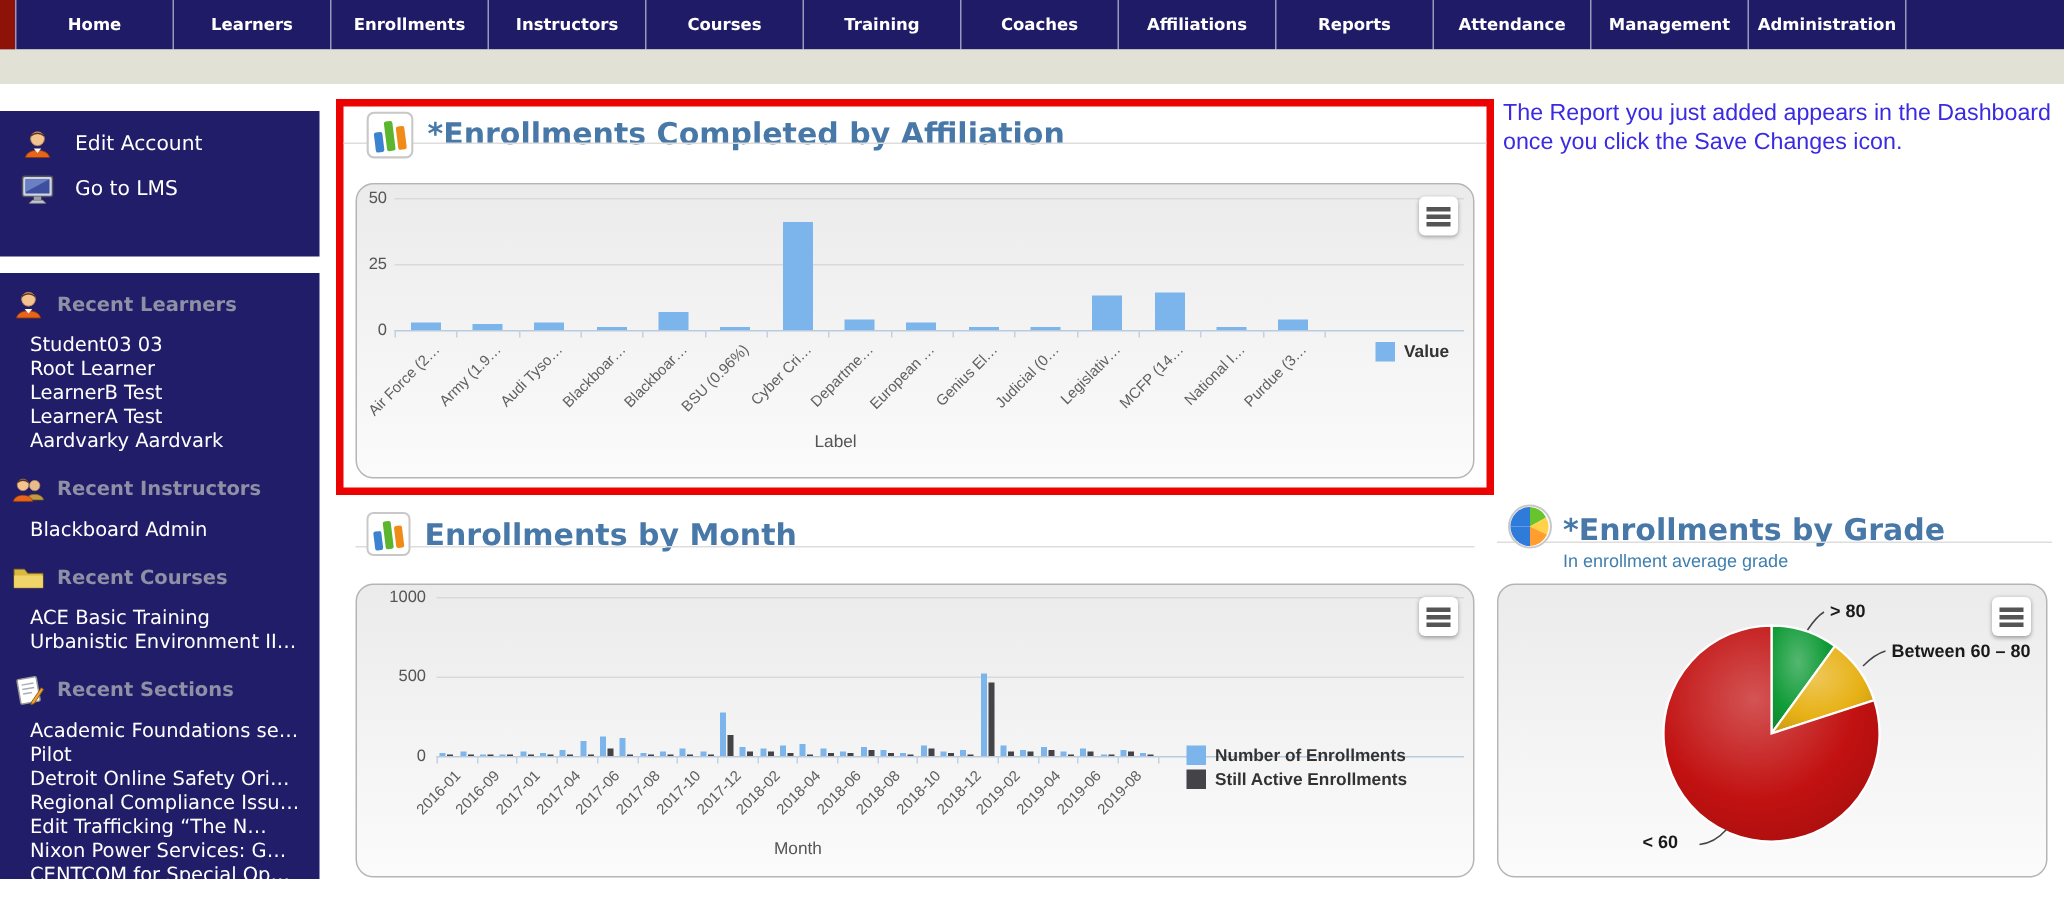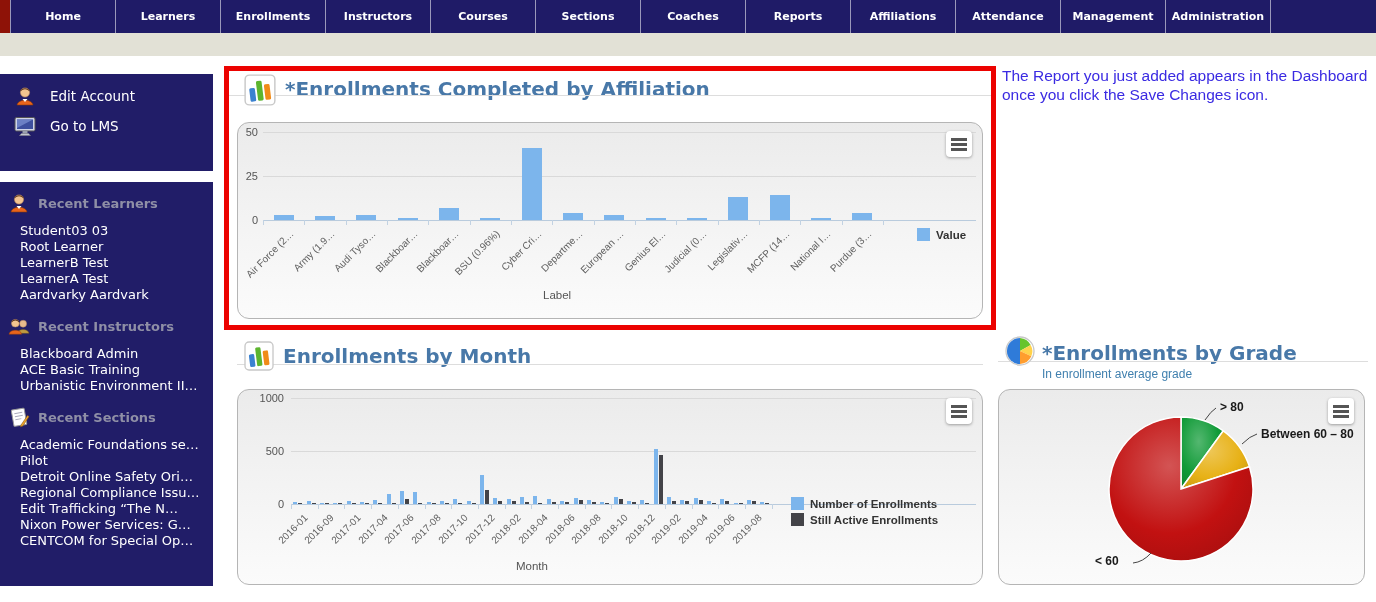--- a/index.html
+++ b/index.html
@@ -89,30 +89,30 @@
         <div class="nav-tab">
           <span class="nav-tab-label">Enrollments</span>
         </div>
         <div class="nav-tab">
           <span class="nav-tab-label">Instructors</span>
         </div>
         <div class="nav-tab">
           <span class="nav-tab-label">Courses</span>
         </div>
         <div class="nav-tab">
-          <span class="nav-tab-label">Sections</span>
+          <span class="nav-tab-label">Training</span>
         </div>
         <div class="nav-tab">
           <span class="nav-tab-label">Coaches</span>
         </div>
         <div class="nav-tab">
+          <span class="nav-tab-label">Affiliations</span>
+        </div>
+        <div class="nav-tab">
           <span class="nav-tab-label">Reports</span>
-        </div>
-        <div class="nav-tab">
-          <span class="nav-tab-label">Affiliations</span>
         </div>
         <div class="nav-tab">
           <span class="nav-tab-label">Attendance</span>
         </div>
         <div class="nav-tab">
           <span class="nav-tab-label">Management</span>
         </div>
         <div class="nav-tab">
           <span class="nav-tab-label">Administration</span>
         </div>
@@ -173,20 +173,29 @@
             </g>
             <path d="M1 20 C2 14, 14 14, 15 20 Z" fill="#e8641b" stroke="#8a3a08" stroke-width="0.5"></path>
             <circle cx="8" cy="8" r="4.2" fill="#f3c490" stroke="#b9855a" stroke-width="0.5"></circle>
             <path d="M4 6.8 Q8 3.4 12 6.8 L12 5.6 Q8 2.2 4 5.6 Z" fill="#5a3418"></path>
           </svg>
         </span>
         <span class="sec-title">Recent Instructors</span>
       </div>
       <div class="sec-items">
         <div class="sec-item">Blackboard Admin</div>
+      </div>
+      <div class="sec-head">
+        <span class="sec-icon">
+          <svg width="24" height="20" viewBox="0 0 24 20">
+            <path d="M1.5 4 L9 4 L11.5 7 L22.5 7 L22.5 17.5 L1.5 17.5 Z" fill="#d9b944" stroke="#8f7612" stroke-width="0.7"></path>
+            <path d="M1.5 8.5 L22.5 8.5 L22.5 17.5 L1.5 17.5 Z" fill="#efd56a"></path>
+          </svg>
+        </span>
+        <span class="sec-title">Recent Courses</span>
       </div>
       <div class="sec-items">
         <div class="sec-item">ACE Basic Training</div>
         <div class="sec-item">Urbanistic Environment II…</div>
       </div>
       <div class="sec-head">
         <span class="sec-icon">
           <svg width="22" height="22" viewBox="0 0 22 22">
             <g transform="rotate(-10 11 11)">
               <rect x="4.5" y="3" width="13" height="16.5" rx="1" fill="#fff" stroke="#999"></rect>

